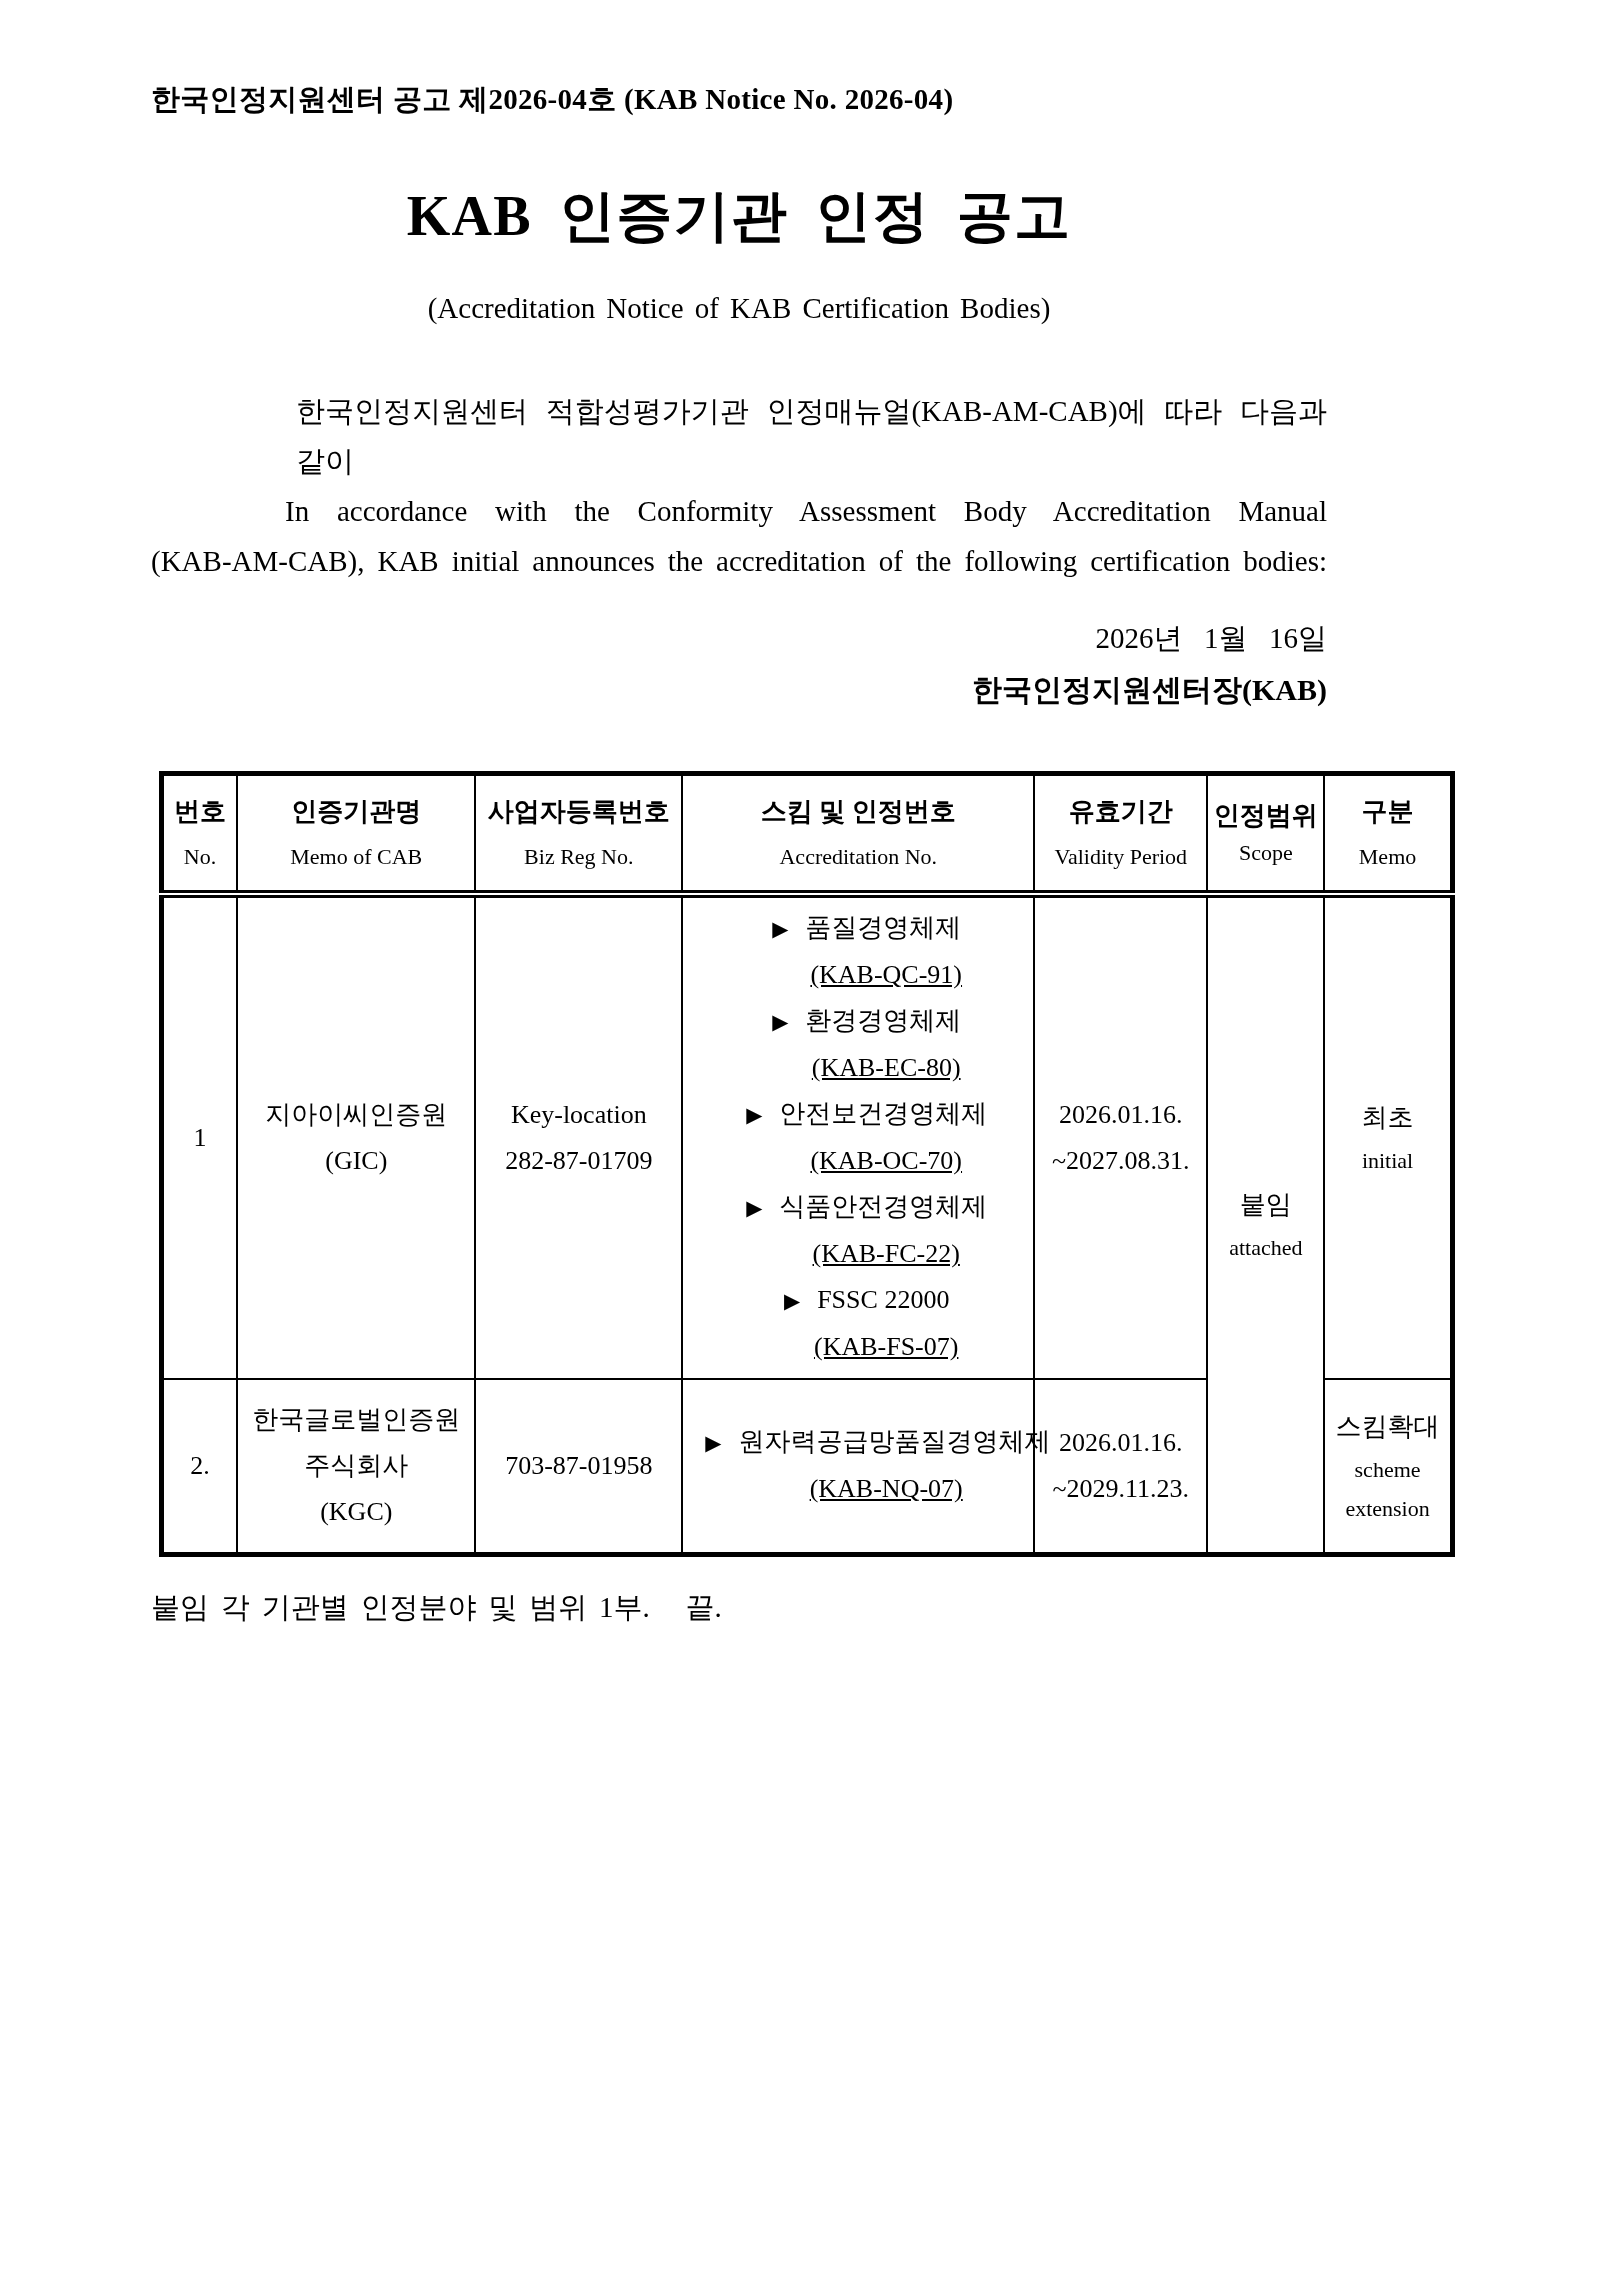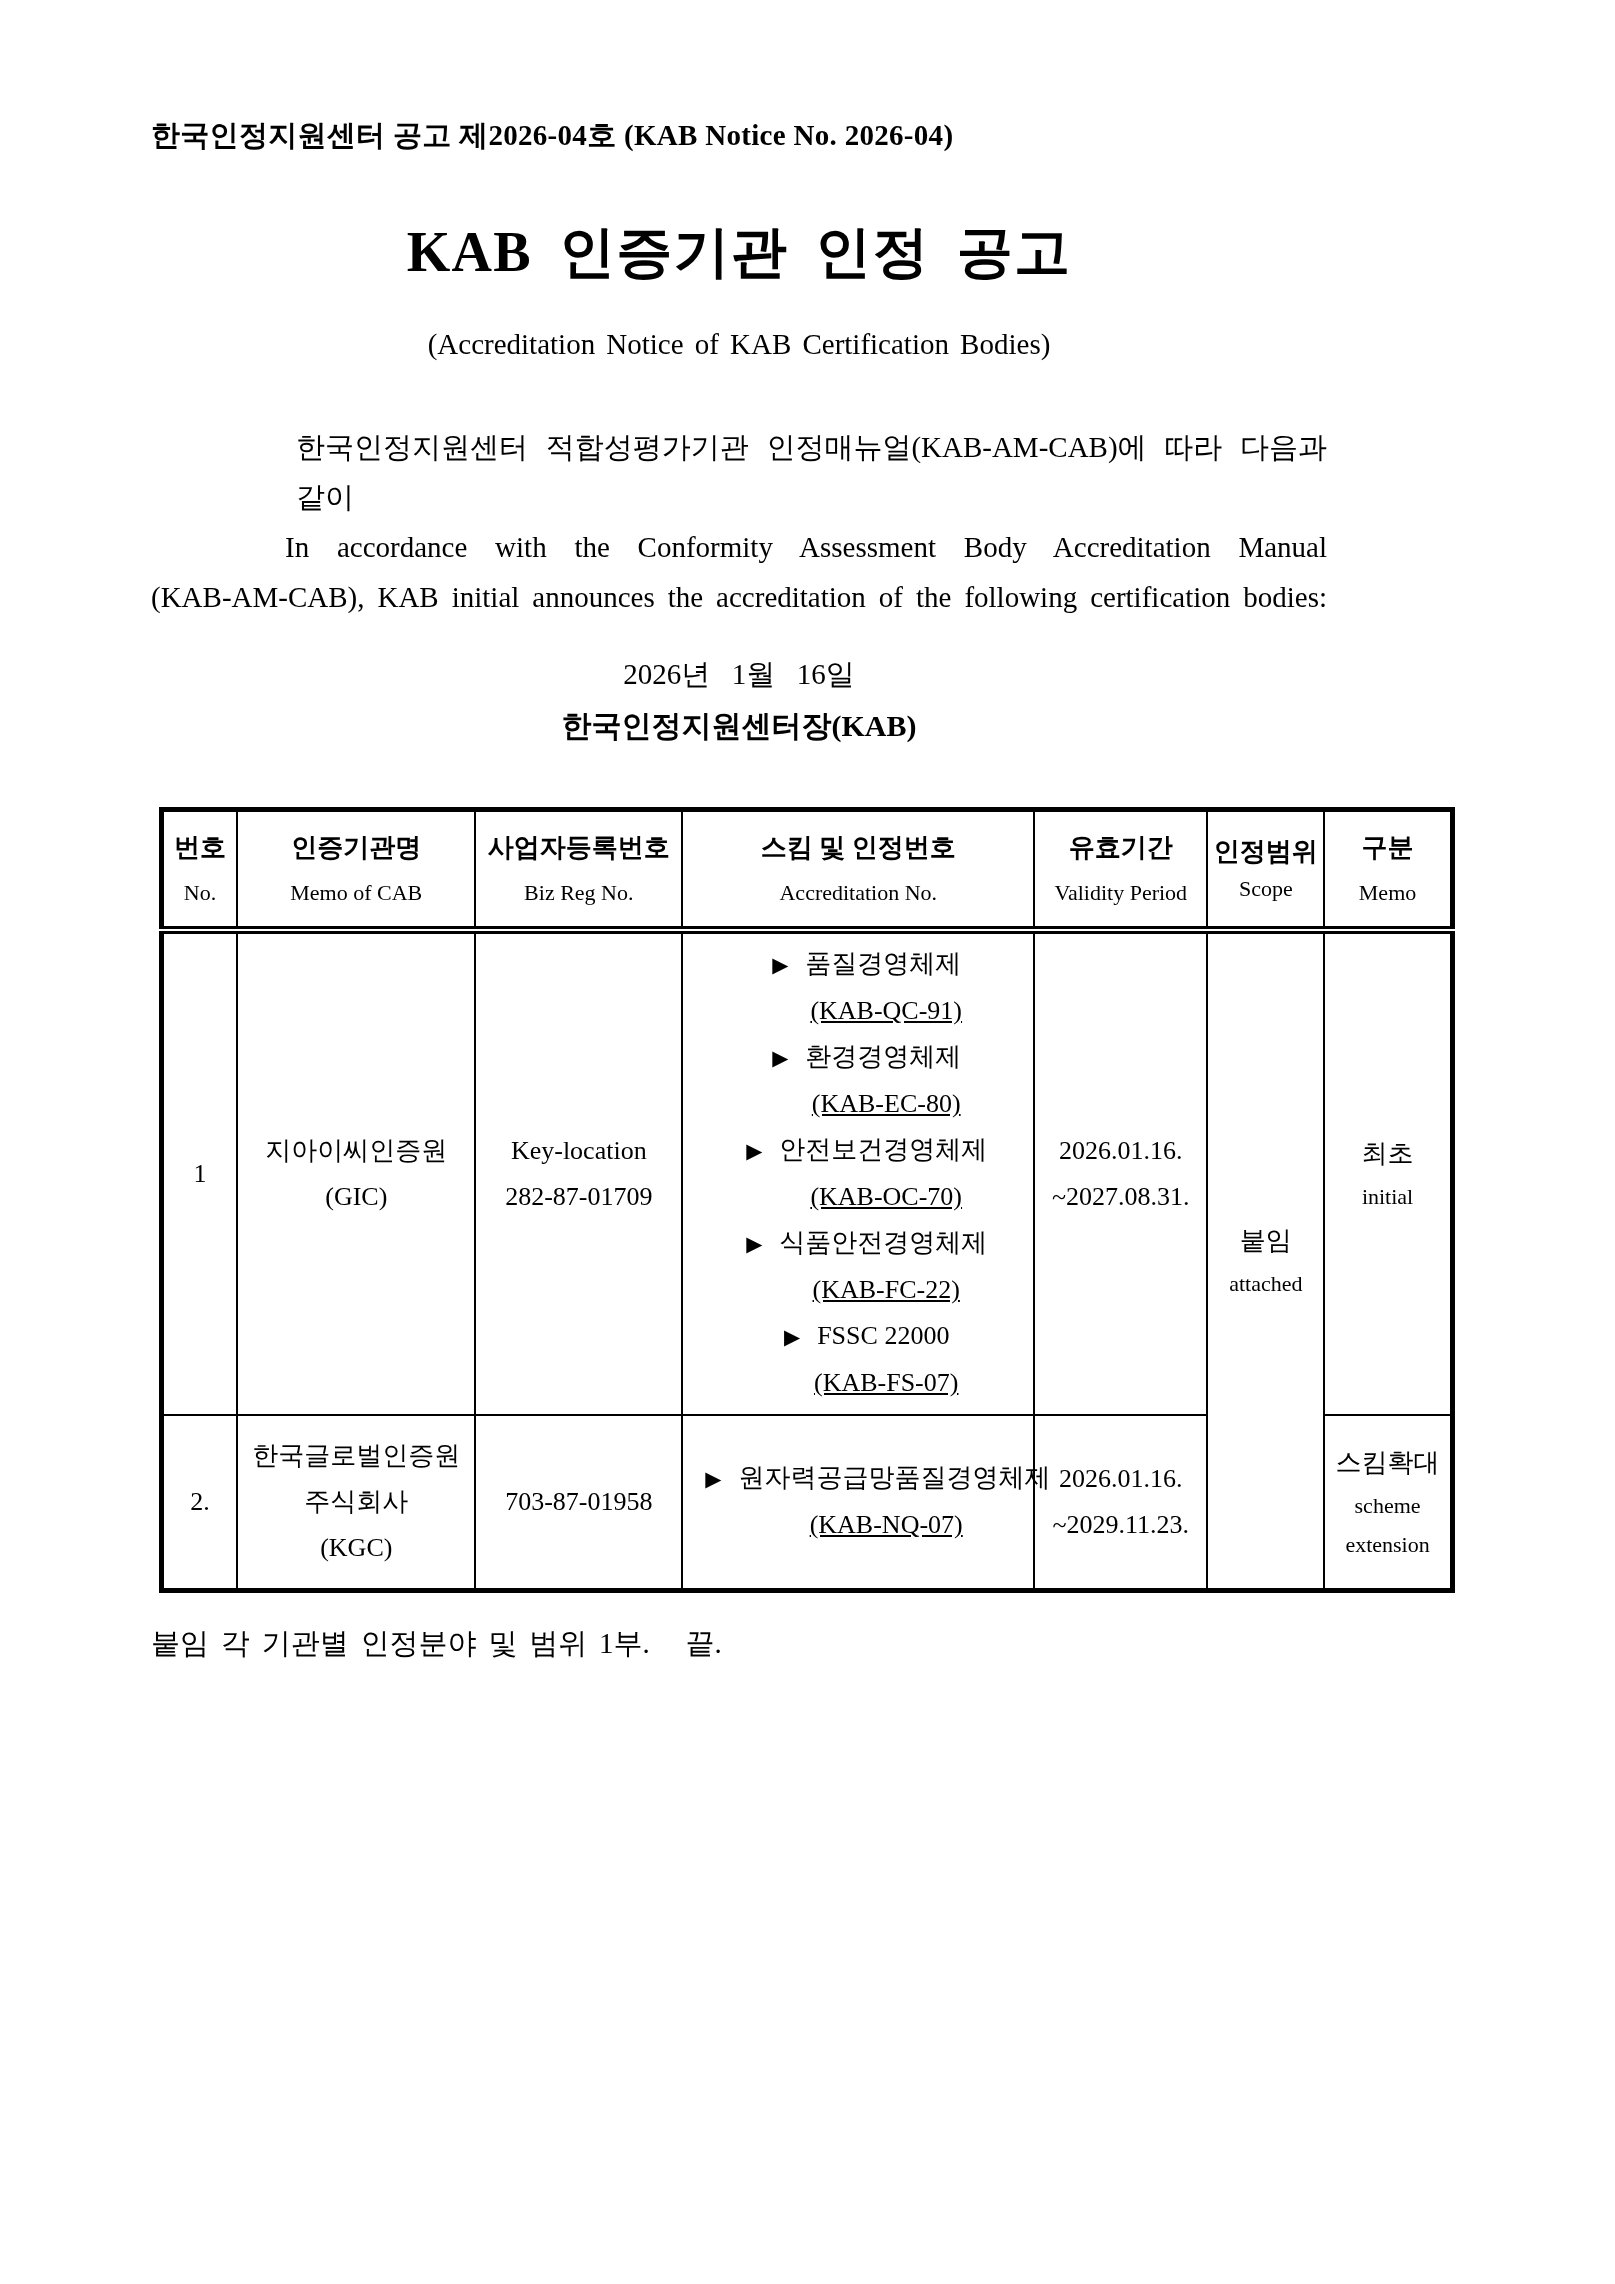--- a/index.html
+++ b/index.html
@@ -4,21 +4,21 @@
 <style>
   html, body { margin: 0; padding: 0; background: #ffffff; }
   .page {
     position: relative;
     width: 1480px;
     height: 2284px;
     background: #ffffff;
     color: #000000;
     font-family: "Liberation Serif", "DejaVu Serif", serif;
     box-sizing: border-box;
-    padding: 116px 153px 0 151px;
+    padding: 80px 153px 0 151px;
     overflow: hidden;
   }
   .notice-line {
     font-size: 29px;
     font-weight: bold;
     white-space: nowrap;
     letter-spacing: 0.3px;
   }
   .doc-title {
     margin-top: 59px;
@@ -39,21 +39,21 @@
     margin-top: 61px;
     font-size: 29px;
     line-height: 50px;
     word-spacing: 2.6px;
   }
   .jline { text-align: justify; text-align-last: justify; }
   .ko-indent { padding-left: 145px; }
   .en-indent { padding-left: 134px; }
   .date-block {
     margin-top: 27px;
-    text-align: center;
+    text-align: right;
     font-size: 29px;
     line-height: 51px;
     font-family: Liberation Serif, serif;
   }
   .date-line { word-spacing: 14.3px; }
   .signature-line { font-weight: bold; font-size: 30px; }
 
   .table-wrap { margin-top: 56px; margin-left: 7.8px; }
   table.kab-table {
     border-collapse: collapse;

